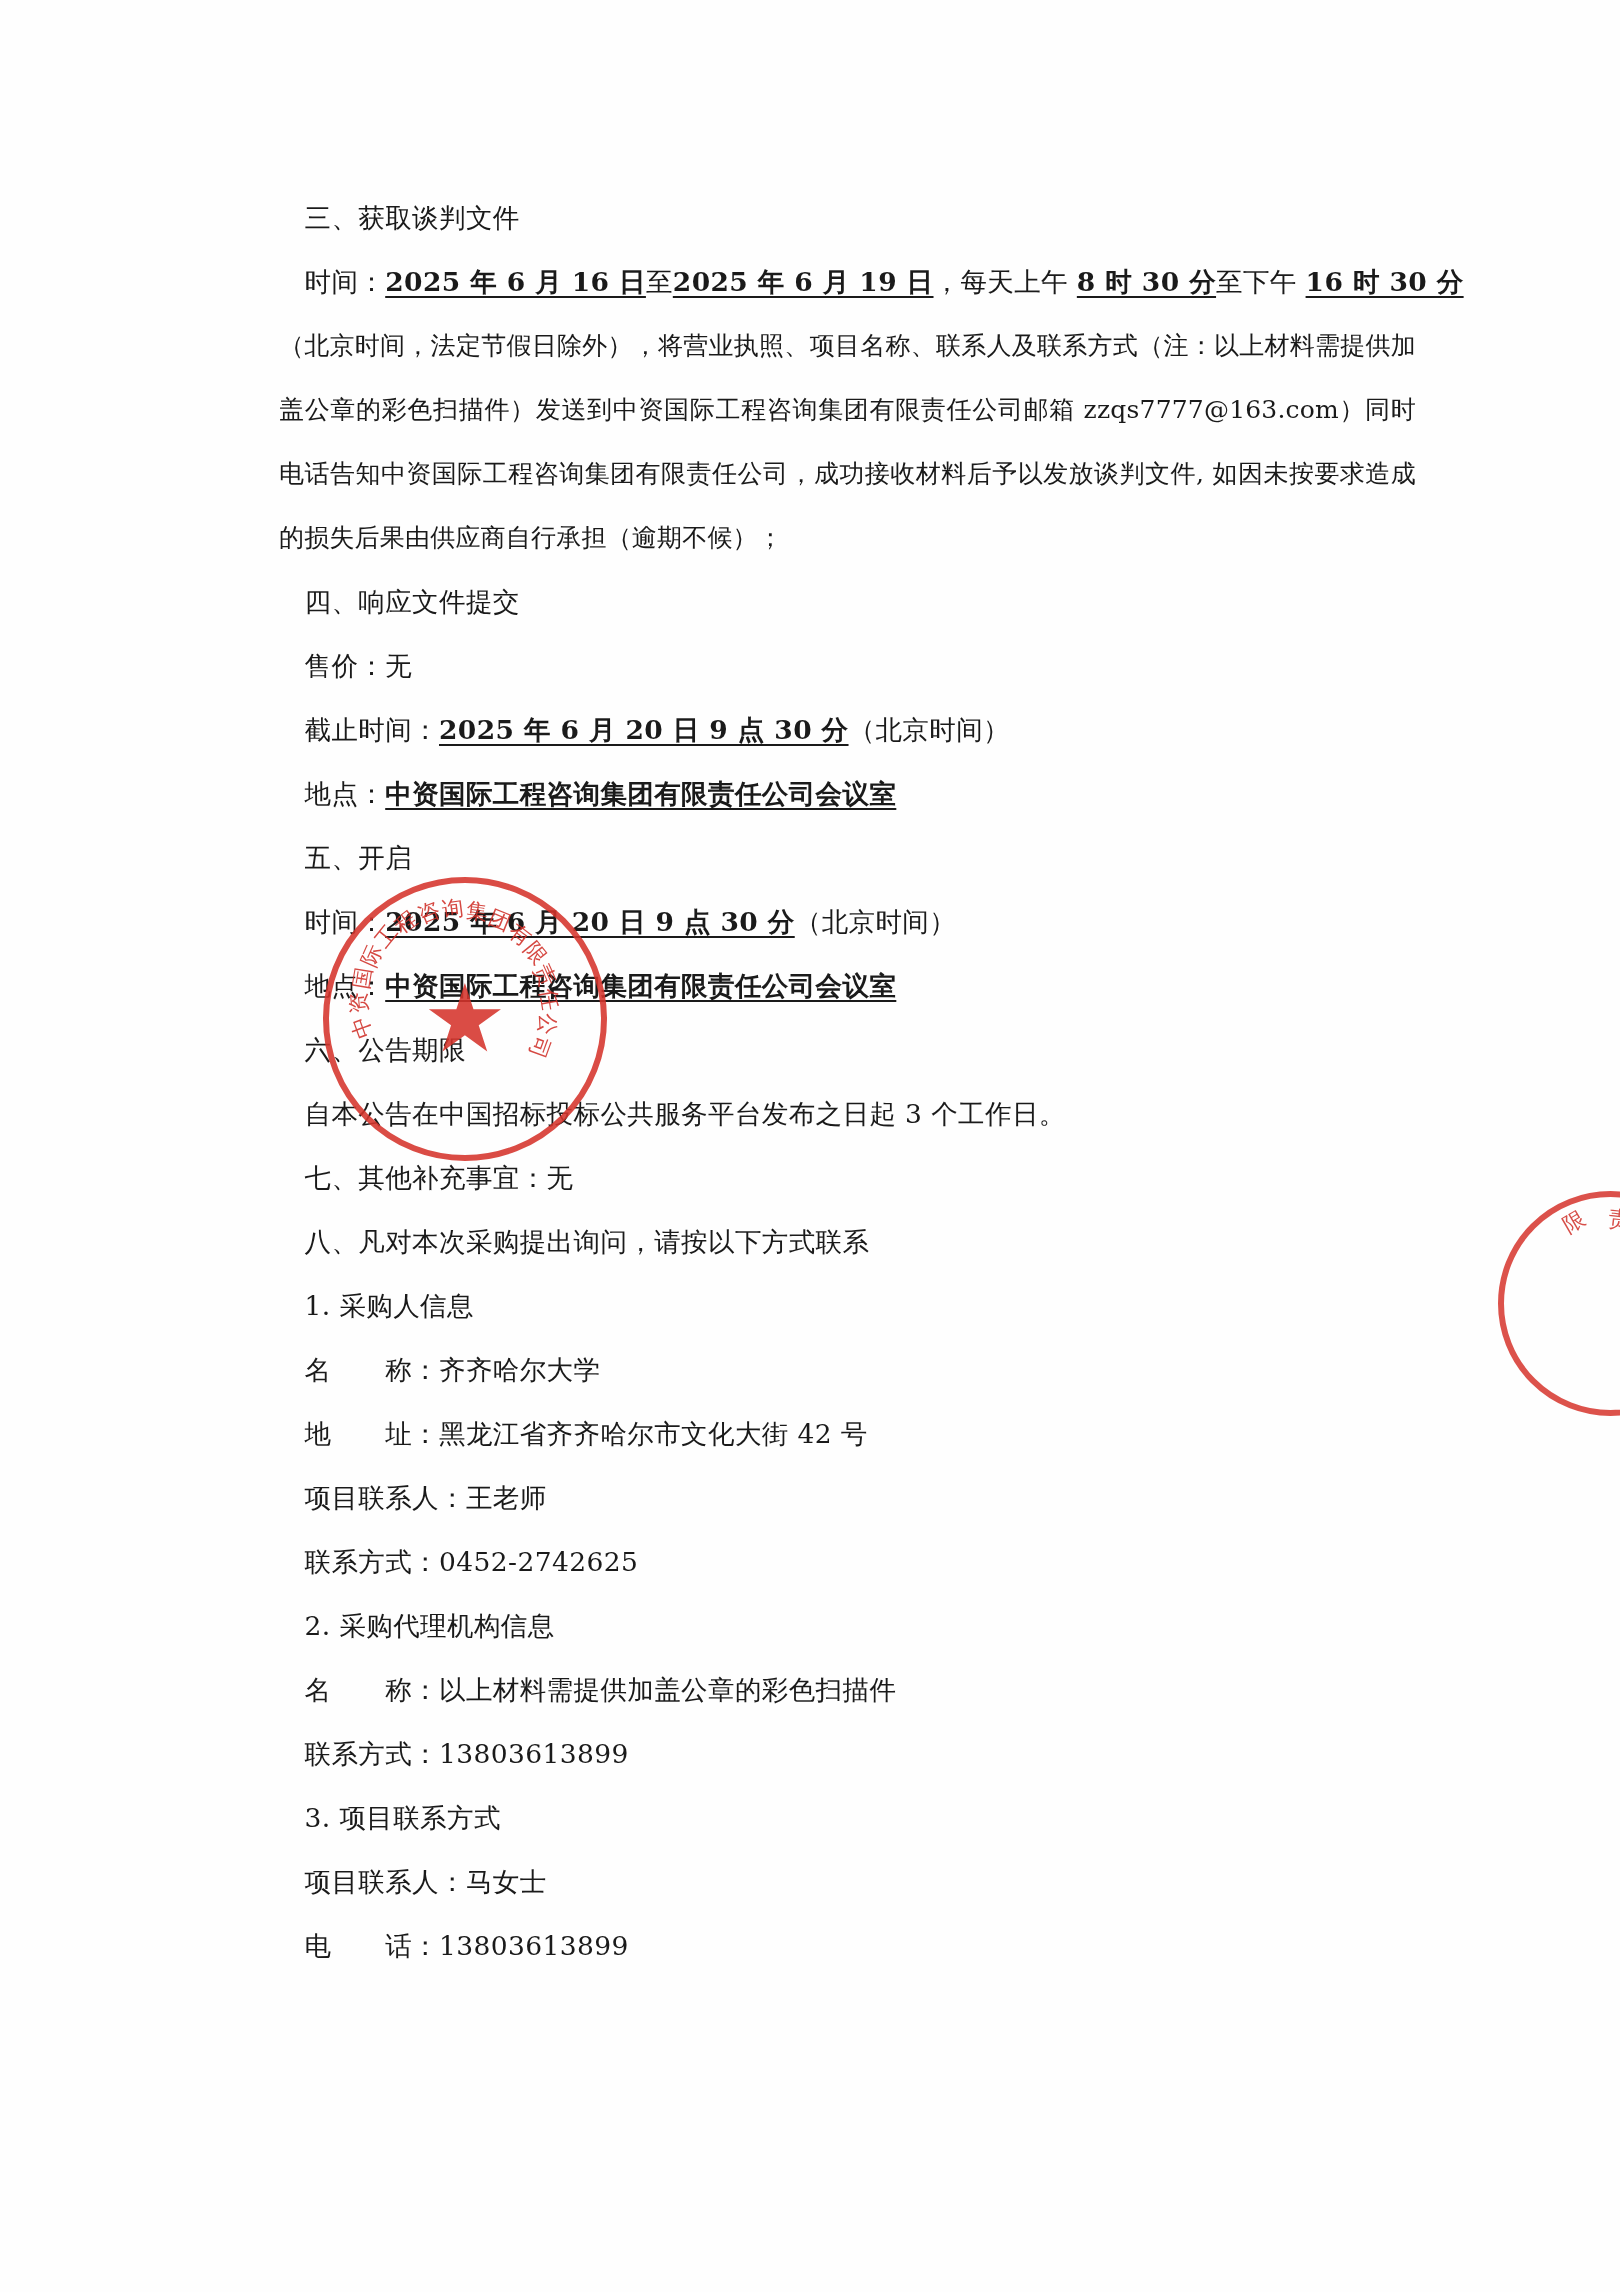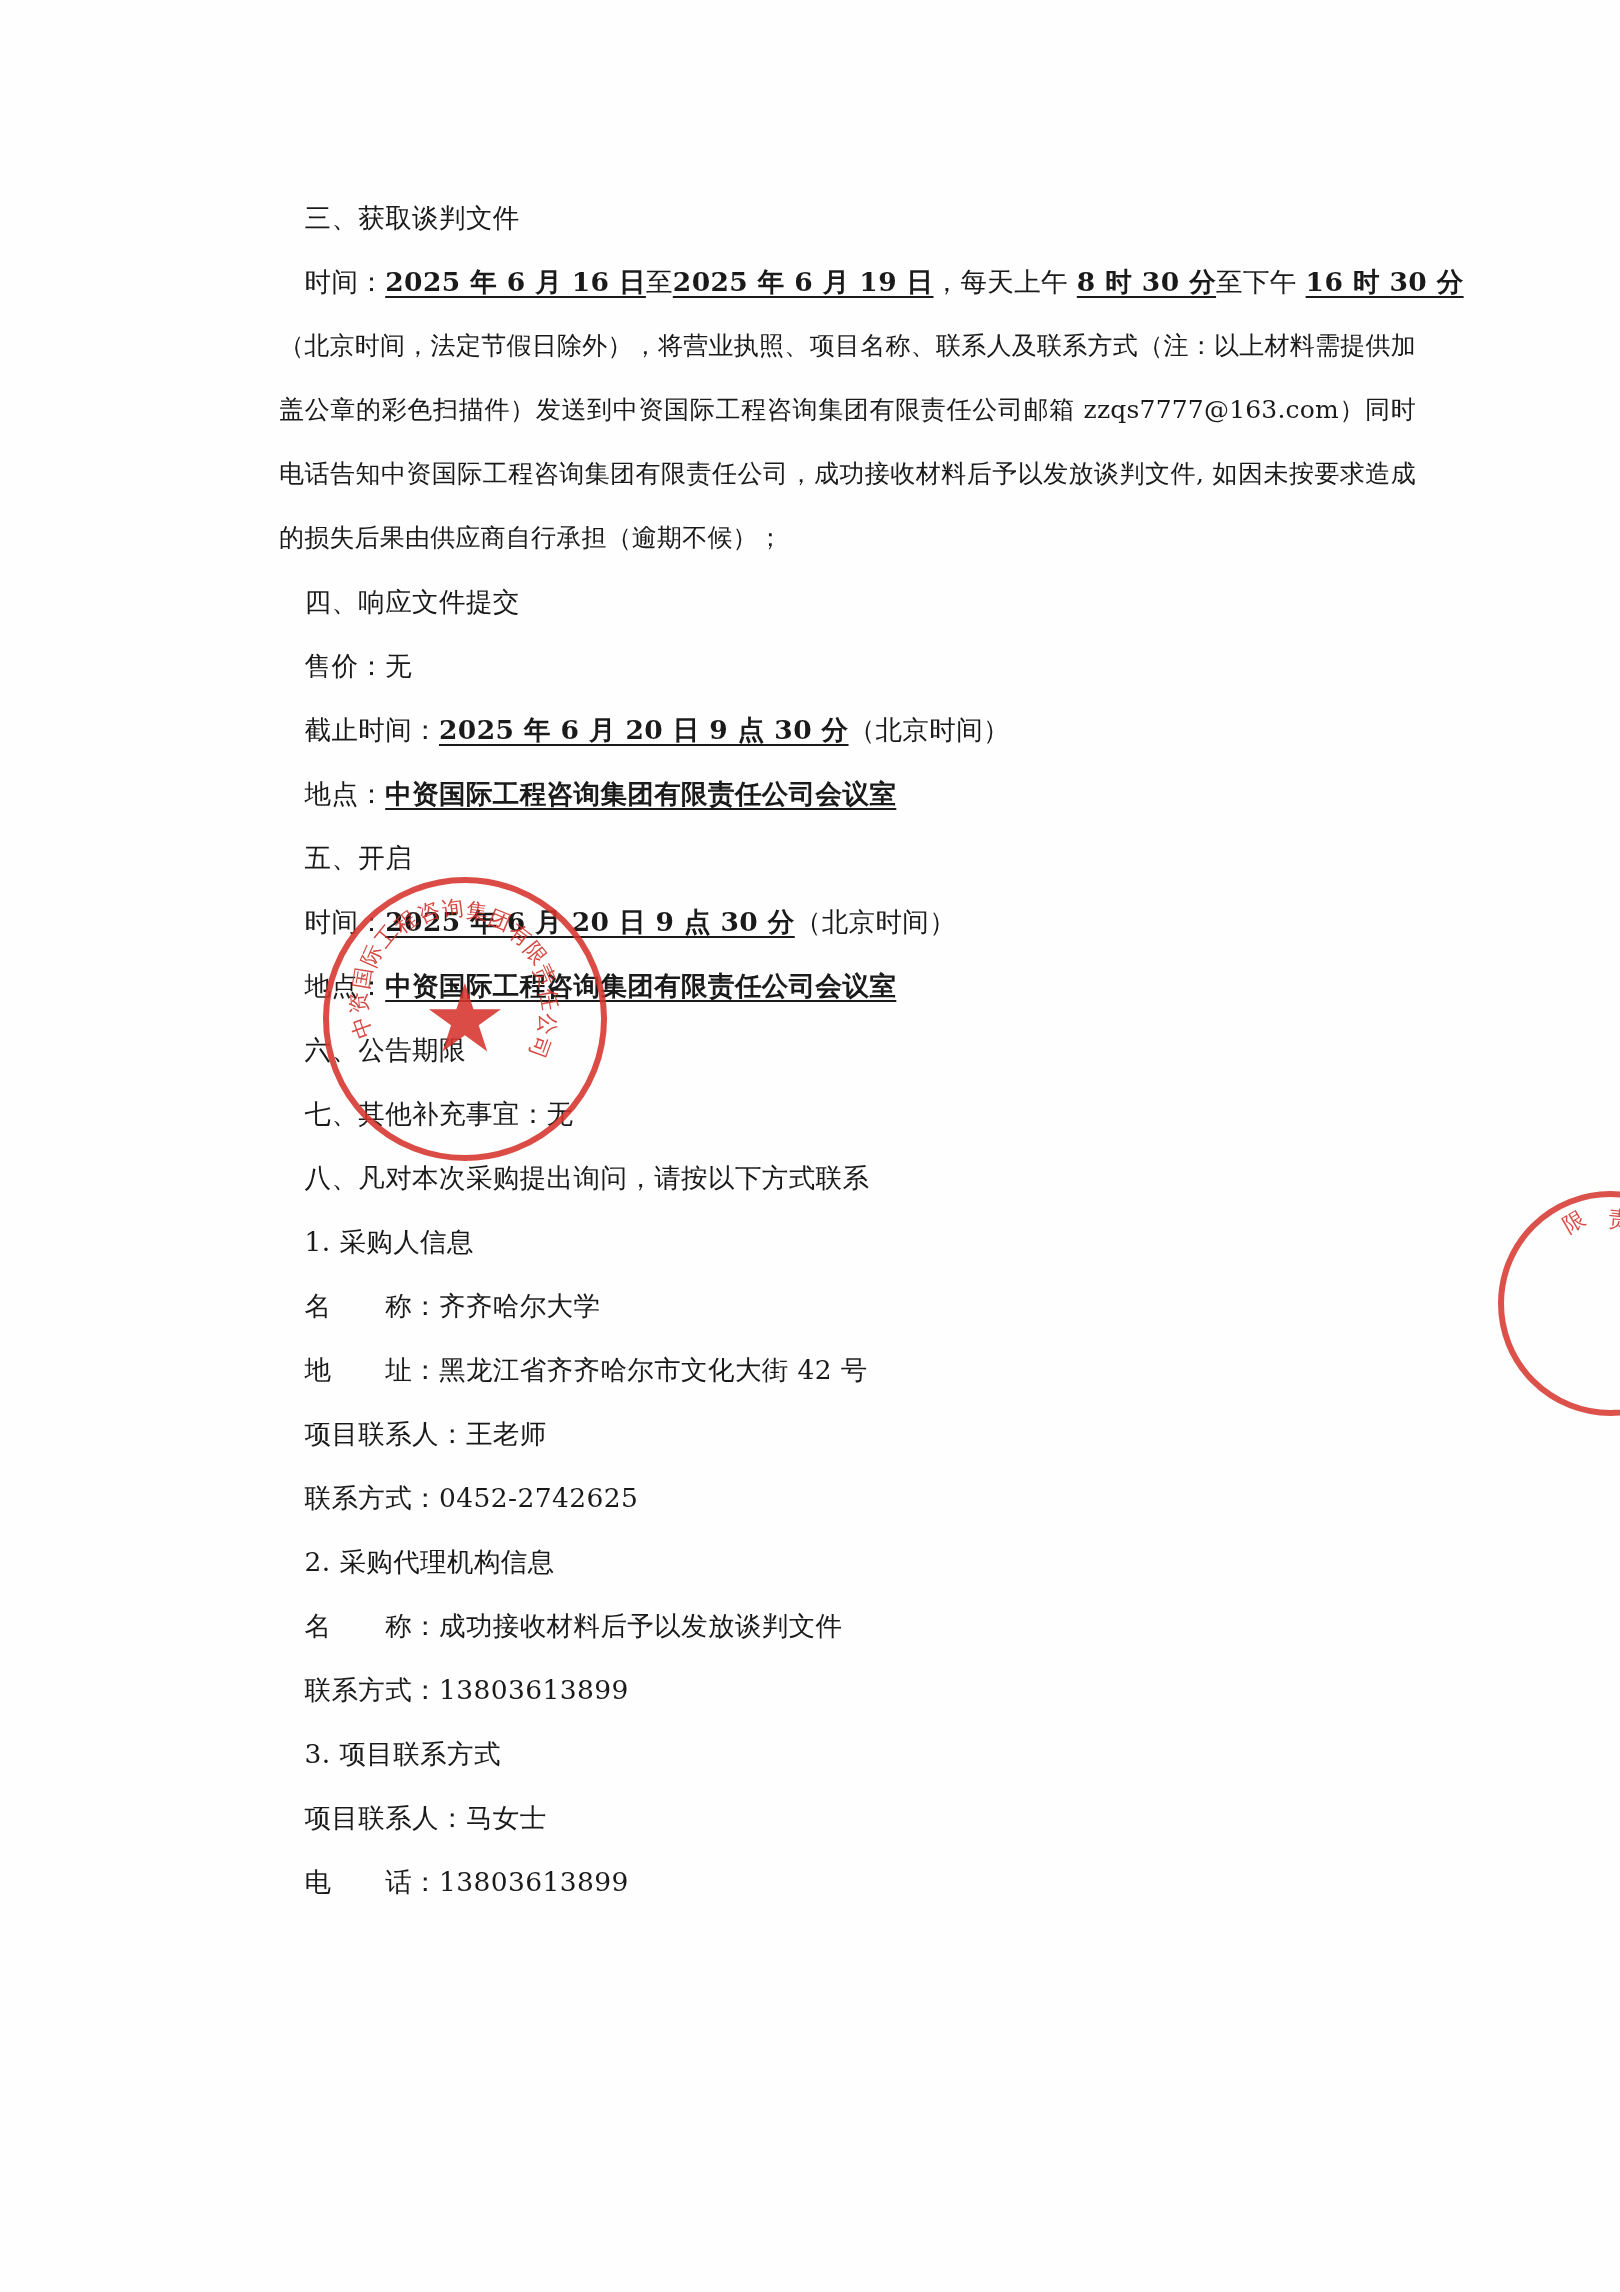--- a/index.html
+++ b/index.html
@@ -133,20 +133,21 @@
     <p class="line indent2">
       <span>时间：</span><span class="u">2025 年 6 月 20 日 9 点 30 分</span><span>（北京时间）</span>
     </p>
 
     <p class="line indent2">
       <span>地点：</span><span class="u">中资国际工程咨询集团有限责任公司会议室</span>
     </p>
 
     <p class="line indent2">六、公告期限</p>
 
+    <p class="line indent2">自本公告在中国招标投标公共服务平台发布之日起 3 个工作日。</p>
 
     <p class="line indent2">七、其他补充事宜：无</p>
 
     <p class="line indent2">八、凡对本次采购提出询问，请按以下方式联系</p>
 
     <p class="line indent2">1. 采购人信息</p>
 
     <p class="line indent2">
       <span>名　　称：</span><span>齐齐哈尔大学</span>
     </p>
@@ -159,21 +160,21 @@
       <span>项目联系人：</span><span>王老师</span>
     </p>
 
     <p class="line indent2">
       <span>联系方式：</span><span>0452-2742625</span>
     </p>
 
     <p class="line indent2">2. 采购代理机构信息</p>
 
     <p class="line indent2">
-      <span>名　　称：</span><span>成功接收材料后予以发放谈判文件</span>
+      <span>名　　称：</span><span>以上材料需提供加盖公章的彩色扫描件</span>
     </p>
 
 
     <p class="line indent2">
       <span>联系方式：</span><span>13803613899</span>
     </p>
 
     <p class="line indent2">3. 项目联系方式</p>
 
     <p class="line indent2">

